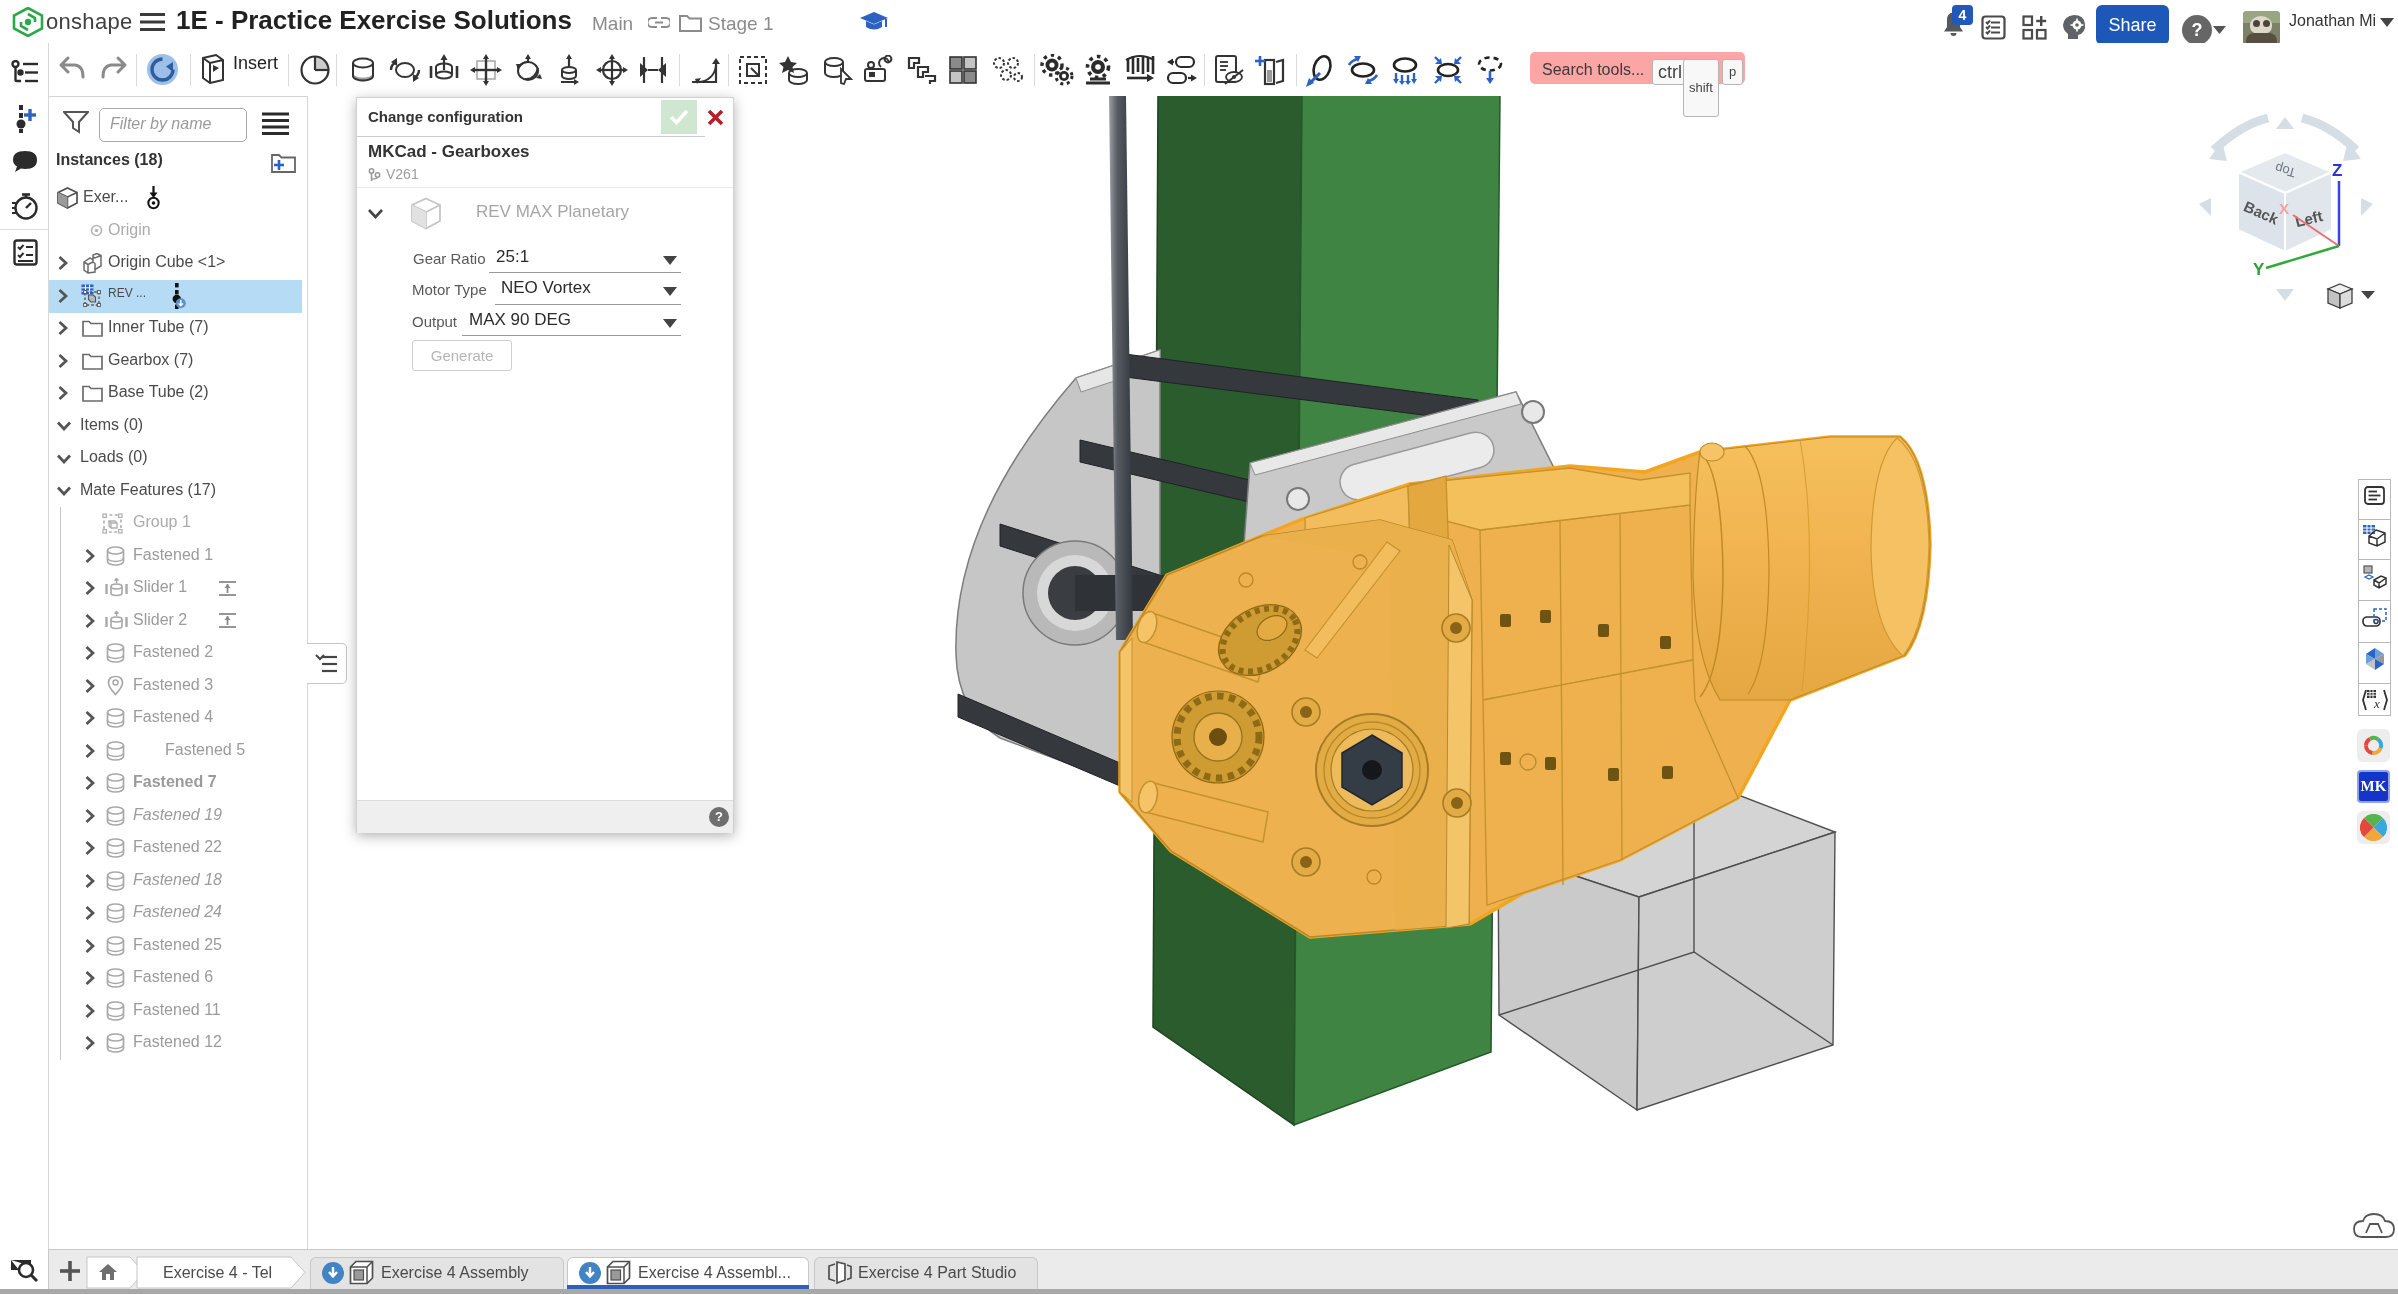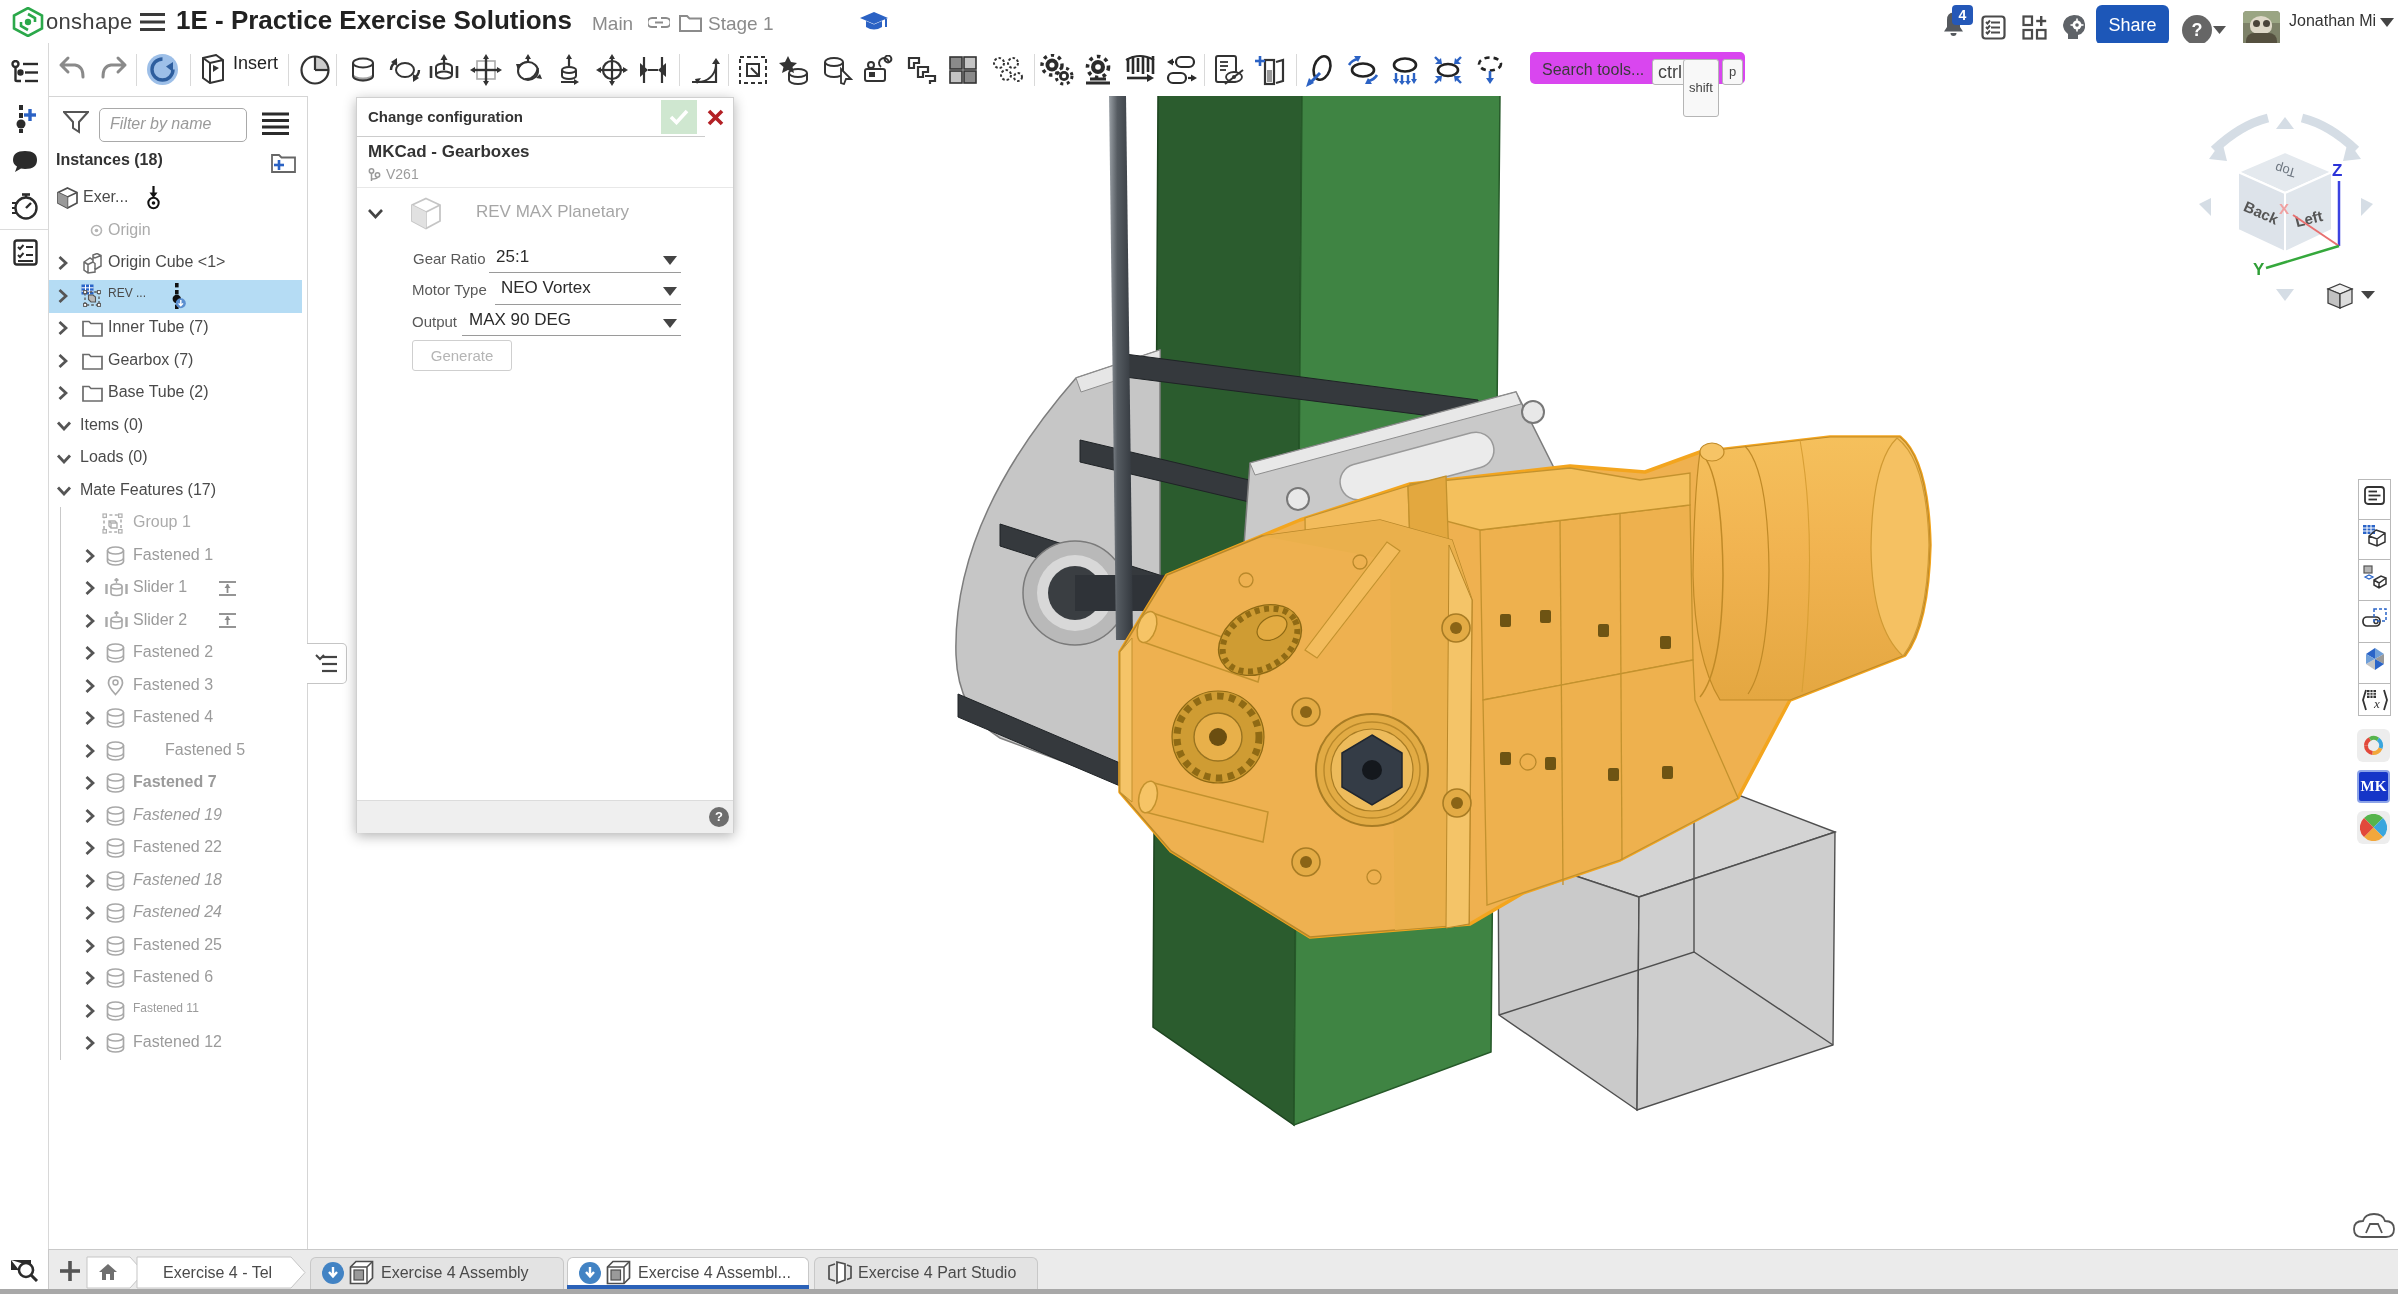--- a/index.html
+++ b/index.html
@@ -503,21 +503,21 @@
           <polygon points="23,9 30,9 24,3"></polygon>
           <polygon points="11,21 4,21 10,27"></polygon>
           <polygon points="23,21 30,21 24,27"></polygon>
         </g>
       </svg>
 <svg class="ic" style="left:1473px;top:12px" width="34" height="30" viewBox="0 0 34 30">
         <ellipse cx="17" cy="9" rx="11" ry="6.5" fill="none" stroke="#222" stroke-width="2.6" stroke-dasharray="5 4"></ellipse>
         <line x1="17" y1="16" x2="17" y2="25" stroke="#2b62c4" stroke-width="2.6"></line>
         <polygon points="17,29 13,23 21,23" fill="#2b62c4"></polygon>
       </svg>
-<div class="abs" style="left:1530px;top:9px;width:215px;height:32px;background:#d946ef;border-radius:5px">
+<div class="abs" style="left:1530px;top:9px;width:215px;height:32px;background:#fca5a5;border-radius:5px">
  <div class="txt" style="left:12px;top:9px;font-size:16px;color:#3a3a3a">Search tools...</div>
  <div class="abs" style="left:122px;top:7px;height:24px;padding:0 5px;background:#f8f8f8;border:1px solid #b5b5b5;border-radius:3px;font-size:18px;color:#444;line-height:24px">ctrl</div>
  <div class="abs" style="left:153px;top:7px;height:24px;padding:16px 5px;background:#f8f8f8;border:1px solid #b5b5b5;border-radius:3px;font-size:13px;color:#444;line-height:24px">shift</div>
  <div class="abs" style="left:192px;top:7px;height:24px;padding:0 6px;background:#f8f8f8;border:1px solid #b5b5b5;border-radius:3px;font-size:13px;color:#444;line-height:24px">p</div>
 </div>
 </div>
 
 <div class="abs" style="left:0;top:43px;width:49px;height:1206px;background:#fff;border-right:1px solid #d8d8d8;box-sizing:border-box">
  <svg class="ic" style="left:11px;top:17px" width="28" height="24" viewBox="0 0 28 24">
         <g fill="none" stroke="#2b2b2b" stroke-width="2.4">
@@ -836,21 +836,21 @@
         </svg>
  <div class="txt" style="left:84px;top:871.0px;font-size:16px;color:#9b9b9b;">Fastened 6</div>
  <svg class="ic" style="left:35px;top:905.5px" width="11" height="16" viewBox="0 0 11 16">
           <path d="M2.5,2 L9,8 L2.5,14" fill="none" stroke="#555" stroke-width="2.8"></path>
         </svg>
  <svg class="ic" style="left:57px;top:903.5px" width="19" height="20" viewBox="0 0 19 20">
           <ellipse cx="9.5" cy="4.5" rx="8" ry="3.5" fill="none" stroke="#a8a8a8" stroke-width="1.7"></ellipse>
           <path d="M1.5,4.5 L1.5,15.5 a8,3.5 0 0 0 16,0 L17.5,4.5" fill="none" stroke="#a8a8a8" stroke-width="1.7"></path>
           <path d="M1.5,12 a8,3.5 0 0 0 16,0" fill="none" stroke="#a8a8a8" stroke-width="1.4"></path>
         </svg>
- <div class="txt" style="left:84px;top:903.5px;font-size:12px;color:#9b9b9b;text-align:center;">Fastened 11</div>
+ <div class="txt" style="left:84px;top:903.5px;font-size:16px;color:#9b9b9b;text-align:center;">Fastened 11</div>
  <svg class="ic" style="left:35px;top:938.0px" width="11" height="16" viewBox="0 0 11 16">
           <path d="M2.5,2 L9,8 L2.5,14" fill="none" stroke="#555" stroke-width="2.8"></path>
         </svg>
  <svg class="ic" style="left:57px;top:936.0px" width="19" height="20" viewBox="0 0 19 20">
           <ellipse cx="9.5" cy="4.5" rx="8" ry="3.5" fill="none" stroke="#a8a8a8" stroke-width="1.7"></ellipse>
           <path d="M1.5,4.5 L1.5,15.5 a8,3.5 0 0 0 16,0 L17.5,4.5" fill="none" stroke="#a8a8a8" stroke-width="1.7"></path>
           <path d="M1.5,12 a8,3.5 0 0 0 16,0" fill="none" stroke="#a8a8a8" stroke-width="1.4"></path>
         </svg>
  <div class="txt" style="left:84px;top:936.0px;font-size:16px;color:#9b9b9b;">Fastened 12</div>
  </div>

